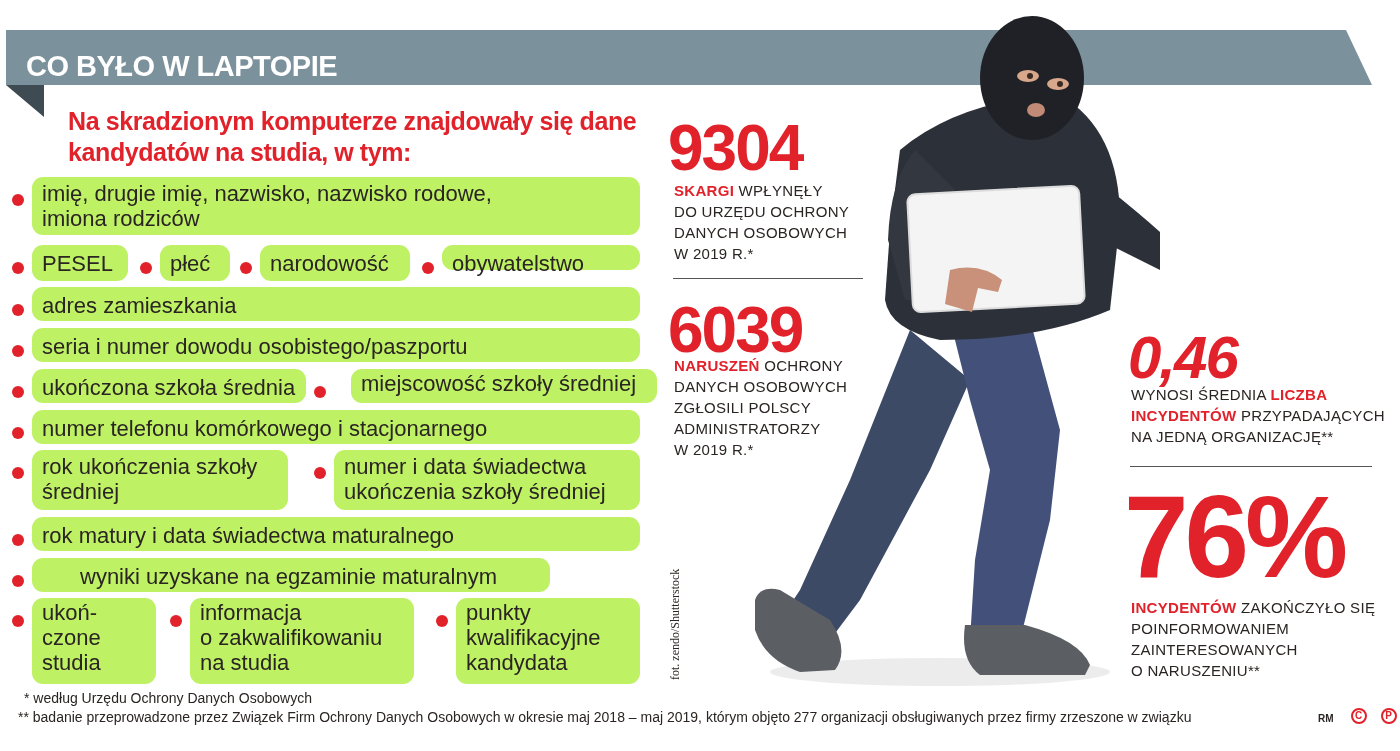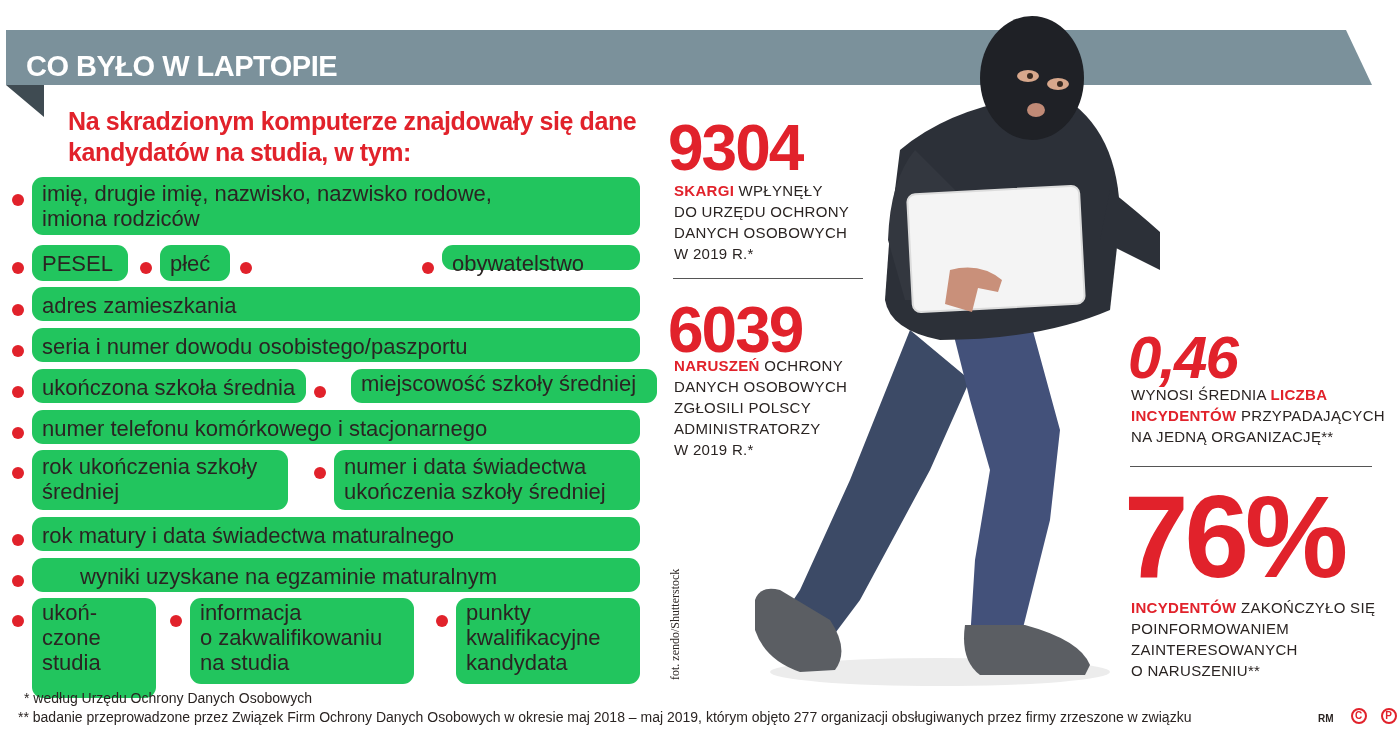--- a/index.html
+++ b/index.html
@@ -30,21 +30,21 @@
       letter-spacing: -0.4px;
     }
 
     
     .item { position: absolute; display: flex; align-items: flex-start; }
     .dot {
       width: 12px; height: 12px; border-radius: 50%; background: #e1222b;
       flex: 0 0 12px; margin-top: 17px; margin-right: 8px;
     }
     .pill {
-      background: #22c55e; border-radius: 11px;
+      background: #bef264; border-radius: 11px;
       font-size: 22px; line-height: 25px; color: #2a2422;
       padding: 6px 10px 6px 10px;
       white-space: pre-line;
     }
 
     
     .big {
       position: absolute; font-weight: bold; color: #e1222b; letter-spacing: -2px;
       font-family: "Liberation Sans", sans-serif;
     }
@@ -126,20 +126,21 @@
 <div class="item" style="left:12px; top:245px;">
   <span class="dot"></span>
   <span class="pill" style="width:96px; height:36px;">PESEL</span>
 </div>
 <div class="item" style="left:140px; top:245px;">
   <span class="dot"></span>
   <span class="pill" style="width:70px; height:36px;">płeć</span>
 </div>
 <div class="item" style="left:240px; top:245px;">
   <span class="dot"></span>
+  <span class="pill" style="width:150px; height:36px;">narodowość</span>
 </div>
 <div class="item" style="left:422px; top:245px;">
   <span class="dot"></span>
   <span class="pill" style="width:198px; height:25px;">obywatelstwo</span>
 </div>
 
 <div class="item" style="left:12px; top:287px;">
   <span class="dot"></span>
   <span class="pill" style="width:608px; height:34px;">adres zamieszkania</span>
 </div>
@@ -174,26 +175,26 @@
 ukończenia szkoły średniej</span>
 </div>
 
 <div class="item" style="left:12px; top:517px;">
   <span class="dot"></span>
   <span class="pill" style="width:608px; height:34px;">rok matury i data świadectwa maturalnego</span>
 </div>
 
 <div class="item" style="left:12px; top:558px;">
   <span class="dot"></span>
-  <span class="pill" style="width:608px; height:34px;padding-left:48px;">wyniki uzyskane na egzaminie maturalnym</span>
+  <span class="pill" style="width:518px; height:34px;padding-left:48px;">wyniki uzyskane na egzaminie maturalnym</span>
 </div>
 
 <div class="item" style="left:12px; top:598px;">
   <span class="dot"></span>
-  <span class="pill" style="width:124px; height:100px; padding-top:2px;">ukoń-
+  <span class="pill" style="width:124px; height:86px; padding-top:2px;">ukoń-
 czone
 studia</span>
 </div>
 <div class="item" style="left:170px; top:598px;">
   <span class="dot"></span>
   <span class="pill" style="width:224px; height:86px; padding-top:2px;">informacja
 o zakwalifikowaniu
 na studia</span>
 </div>
 <div class="item" style="left:436px; top:598px;">

